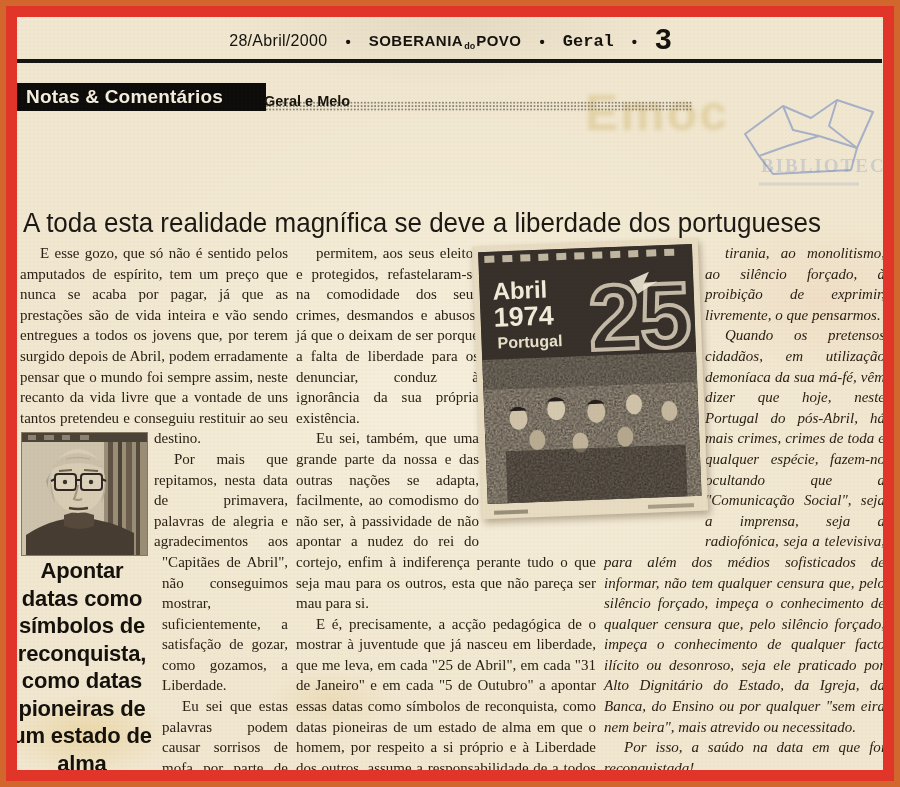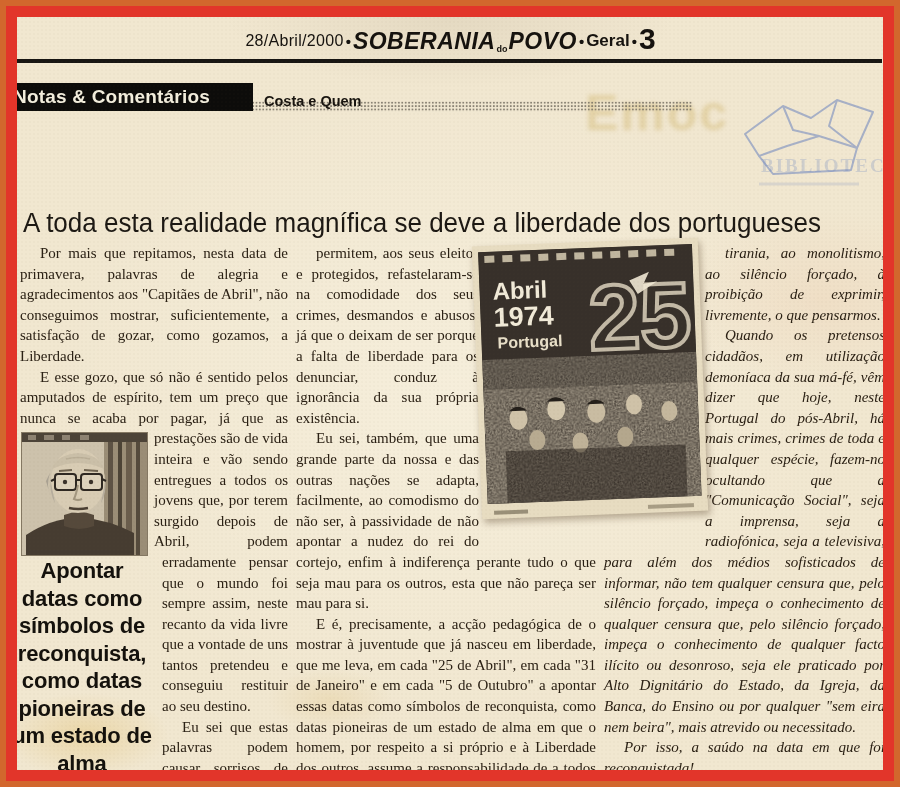--- a/index.html
+++ b/index.html
@@ -11,34 +11,34 @@
       radial-gradient(ellipse 90px 45px at 330px 700px, rgba(210,170,80,.18), transparent 70%),
       radial-gradient(ellipse 200px 120px at 820px 300px, rgba(226,160,120,.12), transparent 75%),
       radial-gradient(ellipse 300px 90px at 450px 20px, rgba(120,100,70,.10), transparent 75%),
       radial-gradient(ellipse 500px 400px at 450px 400px, rgba(255,252,240,.35), transparent 80%);
   }
   .frame-outer{position:absolute;inset:0;border:6px solid #d2672d;z-index:60;pointer-events:none;}
   .frame-inner{position:absolute;inset:6px;border:11px solid #e2352a;z-index:60;pointer-events:none;}
 
   .masthead{position:absolute;left:0;top:24px;width:900px;text-align:center;z-index:5;
             color:#15120e;white-space:nowrap;}
-  .masthead .inner{display:inline-flex;align-items:center;gap:2px;}
+  .masthead .inner{display:inline-flex;align-items:center;gap:18px;}
   .m-date{font-size:16px;letter-spacing:.3px;}
   .m-dot{font-size:15px;font-weight:700;}
-  .m-brand{font-weight:800;font-size:23px;letter-spacing:.5px;font-style:italic;}
+  .m-brand{font-weight:800;font-size:15px;letter-spacing:.5px;}
   .m-do{font-size:9px;font-weight:700;margin:0 1px;position:relative;top:3px;}
-  .m-sec{font-family:Liberation Sans, sans-serif;font-weight:700;font-size:17px;}
+  .m-sec{font-family:Liberation Mono, monospace;font-weight:700;font-size:17px;}
   .m-num{font-size:30px;font-weight:800;letter-spacing:-1px;position:relative;top:-2px;}
 
   .toprule{position:absolute;left:14px;top:59px;width:868px;height:4px;background:#171512;z-index:5;}
 
   .kicker-shadow{position:absolute;left:31px;top:101px;width:662px;height:11px;z-index:4;
     background-image:radial-gradient(circle,#716b5e 1.1px,transparent 1.35px);
     background-size:3.4px 3.4px;opacity:.8;}
-  .kicker{position:absolute;left:4px;top:83px;width:240px;height:28px;background:#0d0c0a;z-index:5;
+  .kicker{position:absolute;left:17px;top:83px;width:240px;height:28px;background:#0d0c0a;z-index:5;
     color:#f3eedd;font-size:19px;font-weight:700;line-height:28px;padding-left:9px;letter-spacing:.2px;}
   .byline{position:absolute;left:264px;top:93px;font-size:14.5px;font-weight:800;color:#18140f;z-index:5;}
 
   .ghost{position:absolute;left:585px;top:84px;font-size:50px;font-weight:800;z-index:1;
     color:rgba(206,176,96,.38);filter:blur(2px);letter-spacing:2px;}
 
   .stamp{position:absolute;left:733px;top:86px;width:152px;height:118px;z-index:2;}
 
   .headline{position:absolute;left:22px;top:106px;width:720px;z-index:5;
     font-size:101px;font-weight:900;letter-spacing:-4px;line-height:.92;color:#0a0907;}
@@ -111,30 +111,30 @@
       <span class="m-dot">•</span>
       <span class="m-sec">Geral</span>
       <span class="m-dot">•</span>
       <span class="m-num">3</span>
     </span>
   </div>
   <div class="toprule"></div>
 
   <div class="kicker-shadow"></div>
   <div class="kicker">Notas &amp; Comentários</div>
-  <div class="byline">Costa e Quem</div>
+  <div class="byline">Geral e Melo</div>
 
   <div class="subheadline">A toda esta realidade magnífica se deve a liberdade dos portugueses</div>
 
   <div class="col colA">
     <div class="spA1"></div>
     <div class="spA2"></div>
     <div class="spA3"></div>
+    <p>E esse gozo, que só não é sentido pelos amputados de espírito, tem um preço que nunca se acaba por pagar, já que as prestações são de vida inteira e vão sendo entregues a todos os jovens que, por terem surgido depois de Abril, podem erradamente pensar que o mundo foi sempre assim, neste recanto da vida livre que a vontade de uns tantos pretendeu e conseguiu restituir ao seu destino.</p>
     <p>Por mais que repitamos, nesta data de primavera, palavras de alegria e agradecimentos aos "Capitães de Abril", não conseguimos mostrar, suficientemente, a satisfação de gozar, como gozamos, a Liberdade.</p>
-    <p>E esse gozo, que só não é sentido pelos amputados de espírito, tem um preço que nunca se acaba por pagar, já que as prestações são de vida inteira e vão sendo entregues a todos os jovens que, por terem surgido depois de Abril, podem erradamente pensar que o mundo foi sempre assim, neste recanto da vida livre que a vontade de uns tantos pretendeu e conseguiu restituir ao seu destino.</p>
     <p>Eu sei que estas palavras podem causar sorrisos de mofa por parte de quantos julgam que a Liberdade é a mãe da desordem e que os regimes autoritários, do "Quem não é por nós é contra nós", são os únicos que</p>
   </div>
 
   <div class="col colB">
     <div class="spB"></div>
     <p>permitem, aos seus eleitos e protegidos, refastelaram-se na comodidade dos seus crimes, desmandos e abusos, já que o deixam de ser porque a falta de liberdade para os denunciar, conduz à ignorância da sua própria existência.</p>
     <p>Eu sei, também, que uma grande parte da nossa e das outras nações se adapta, facilmente, ao comodismo do não ser, à passividade de não apontar a nudez do rei do cortejo, enfim à indiferença perante tudo o que seja mau para os outros, esta que não pareça ser mau para si.</p>
     <p>E é, precisamente, a acção pedagógica de o mostrar à juventude que já nasceu em liberdade, que me leva, em cada "25 de Abril", em cada "31 de Janeiro" e em cada "5 de Outubro" a apontar essas datas como símbolos de reconquista, como datas pioneiras de um estado de alma em que o homem, por respeito a si próprio e à Liberdade dos outros, assume a responsabilidade de a todos respeitar a liberdade que têm de escolher os seus próprios caminhos, logo que eles não conduzam à</p>
   </div>
 

